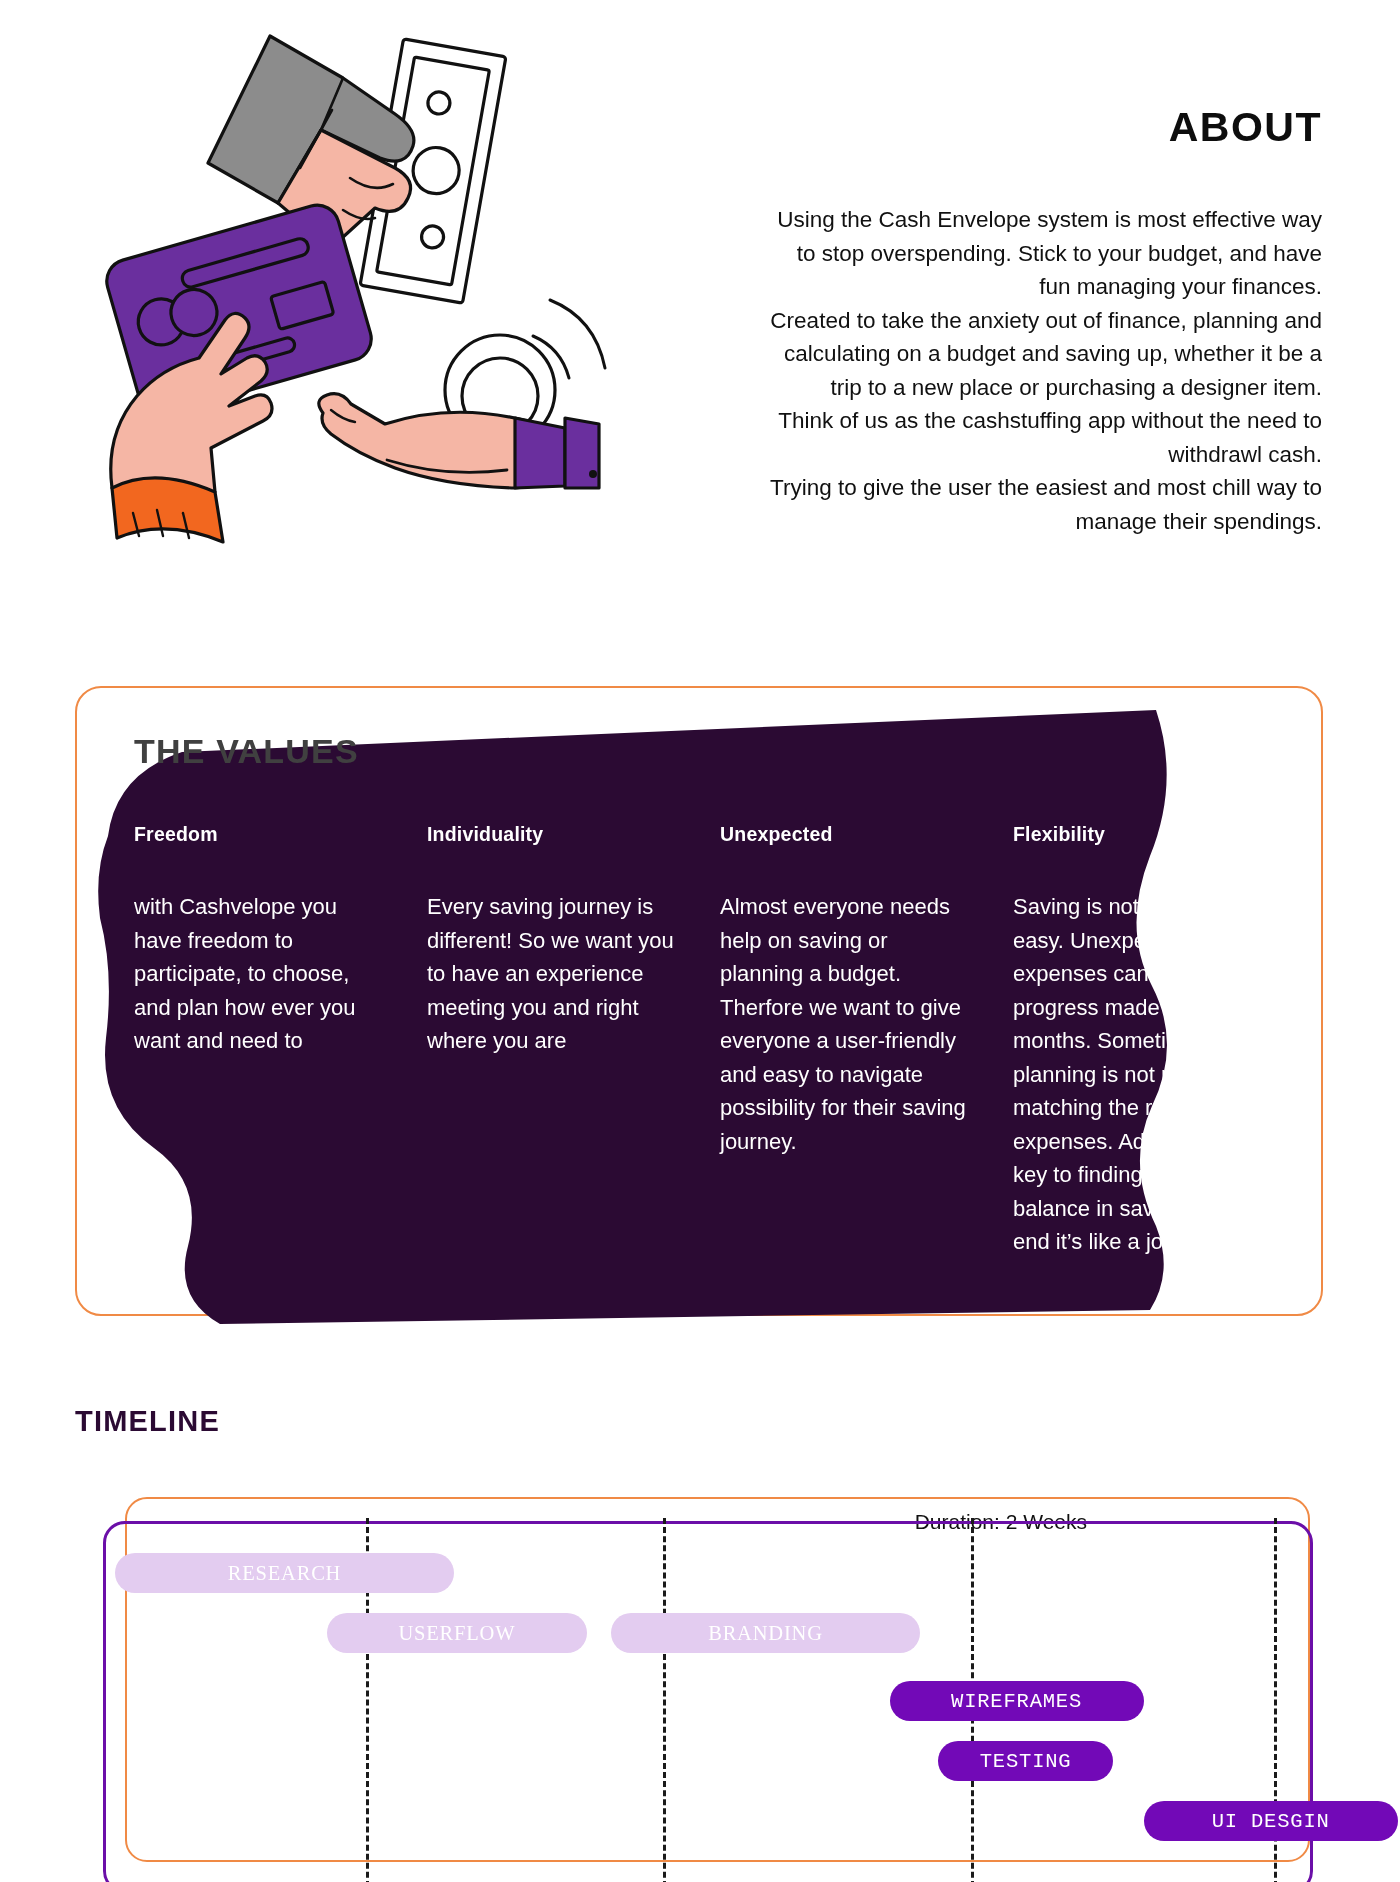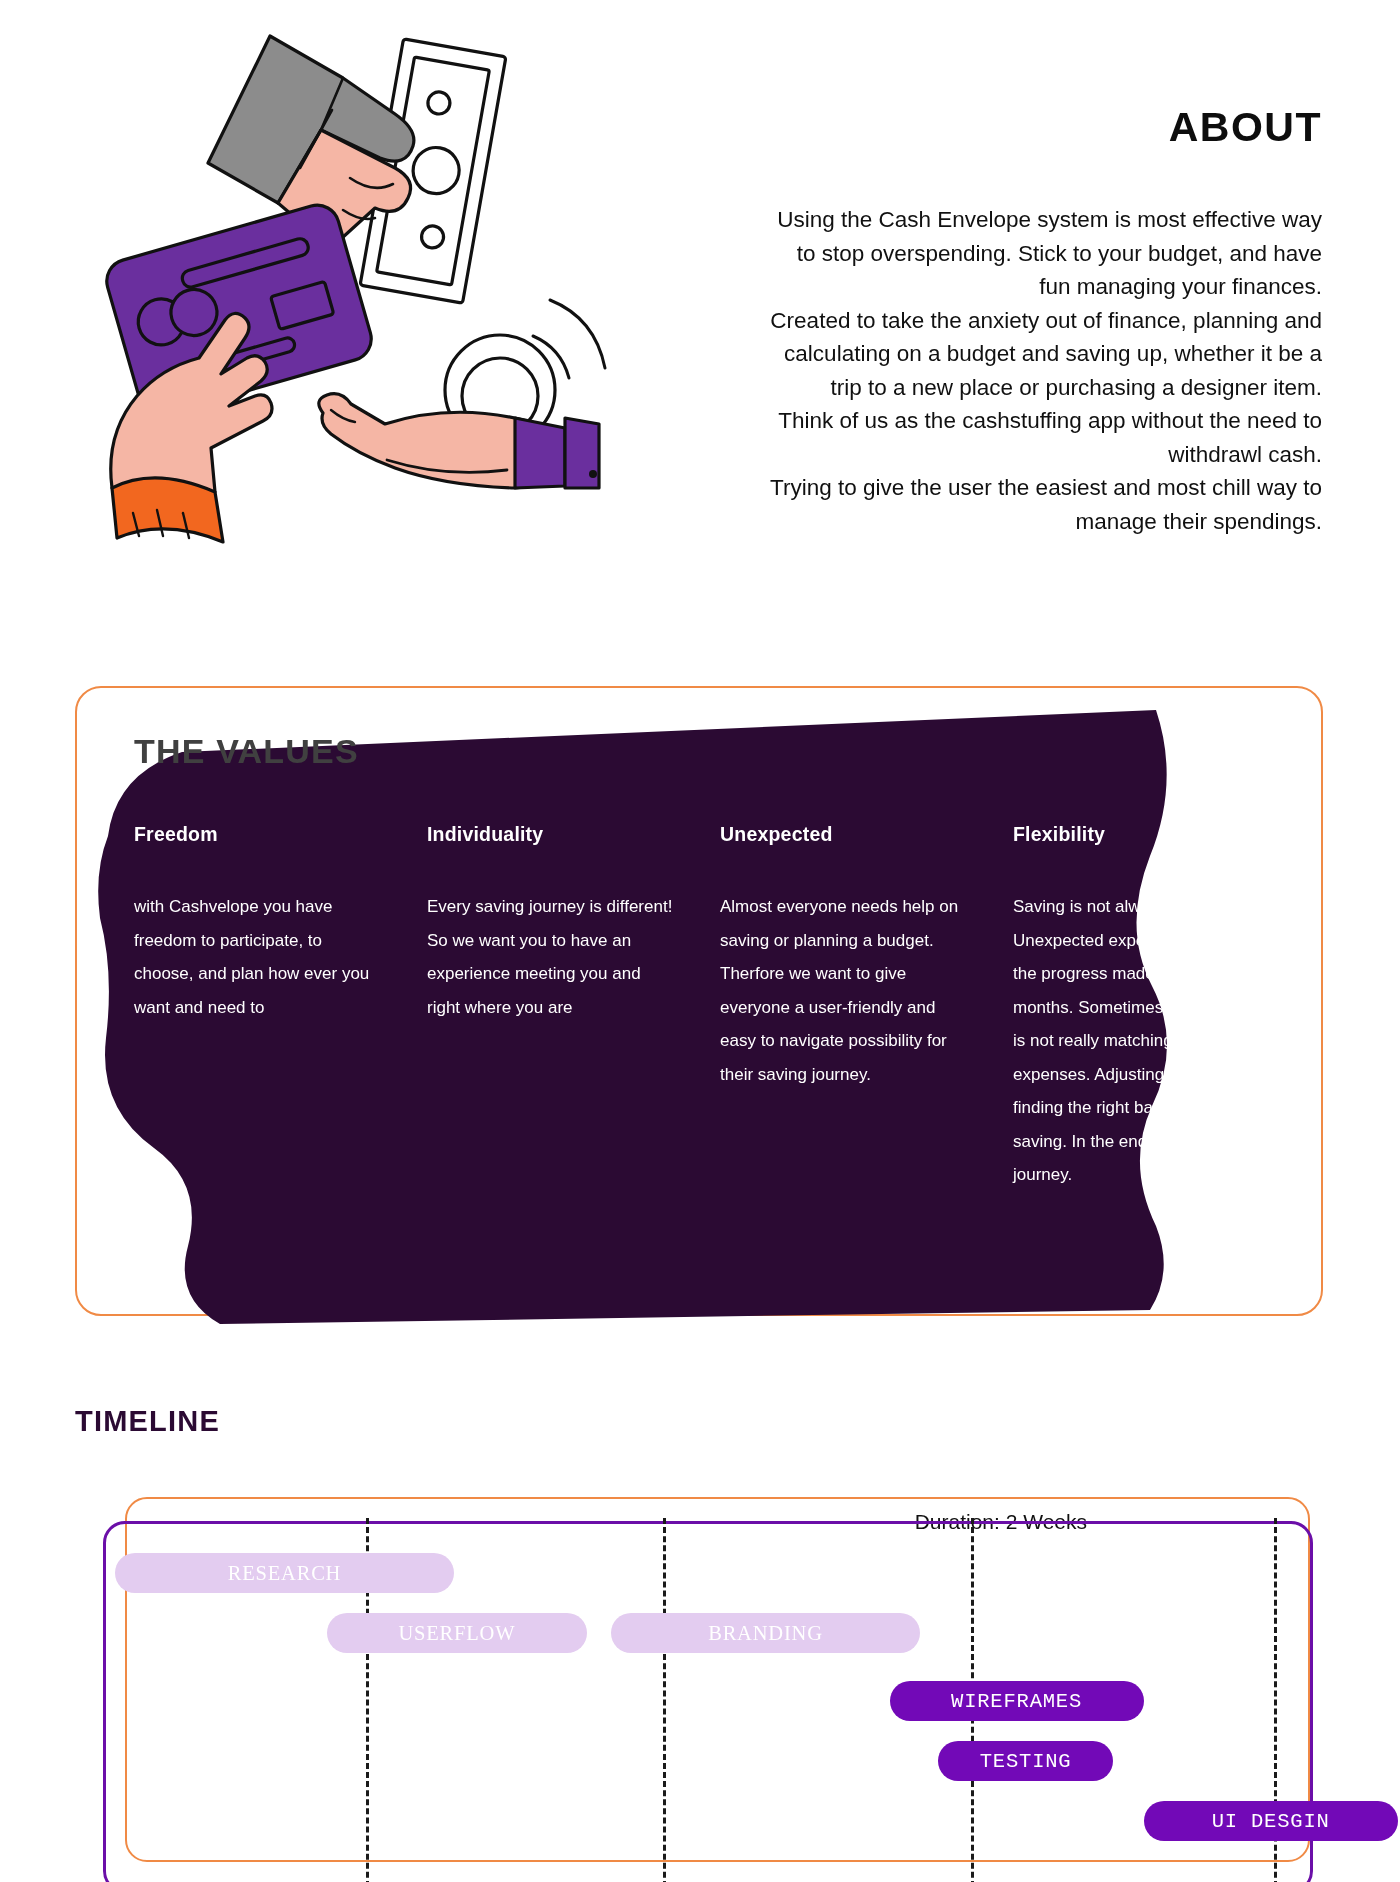--- a/index.html
+++ b/index.html
@@ -18,21 +18,21 @@
   
   #values-wrap{position:absolute;left:70px;top:686px;width:1262px;height:650px;}
   #values-outline{position:absolute;left:5px;top:0;width:1248px;height:630px;
       border:2.5px solid #f08a45;border-radius:26px;box-sizing:border-box;}
   #values-blob{position:absolute;left:0;top:0;width:1262px;height:650px;}
   #values-content{position:absolute;left:64px;top:46px;width:1180px;}
   #values-title{font-size:34px;font-weight:600;letter-spacing:1.2px;color:#404040;margin:0 0 52px 0;}
   #values-cols{display:flex;gap:0;}
   .vcol{width:293px;padding-right:42px;box-sizing:border-box;}
   .vcol-title{font-size:19.5px;font-weight:700;color:#fff;margin:0 0 44px 0;letter-spacing:.2px;}
-  .vcol-body{font-size:17px;line-height:33.5px;color:#fff;font-weight:400;}
+  .vcol-body{font-size:22px;line-height:33.5px;color:#fff;font-weight:400;}
 
   
   #timeline-title{position:absolute;left:75px;top:1405px;font-size:29px;
       font-weight:600;letter-spacing:1.2px;color:#2b0a33;margin:0;}
   #duration{position:absolute;right:313px;top:1474px;font-size:21px;color:#111;font-weight:400;margin-top:36px;}
 
   #gantt-outer{position:absolute;left:125px;top:1497px;width:1185px;height:365px;
       border:2.5px solid #f08a45;border-radius:22px;box-sizing:border-box;}
   #gantt-inner{position:absolute;left:103px;top:1521px;width:1210px;height:372px;
       border:3px solid #6b0fa8;border-radius:22px;box-sizing:border-box;overflow:visible;}

